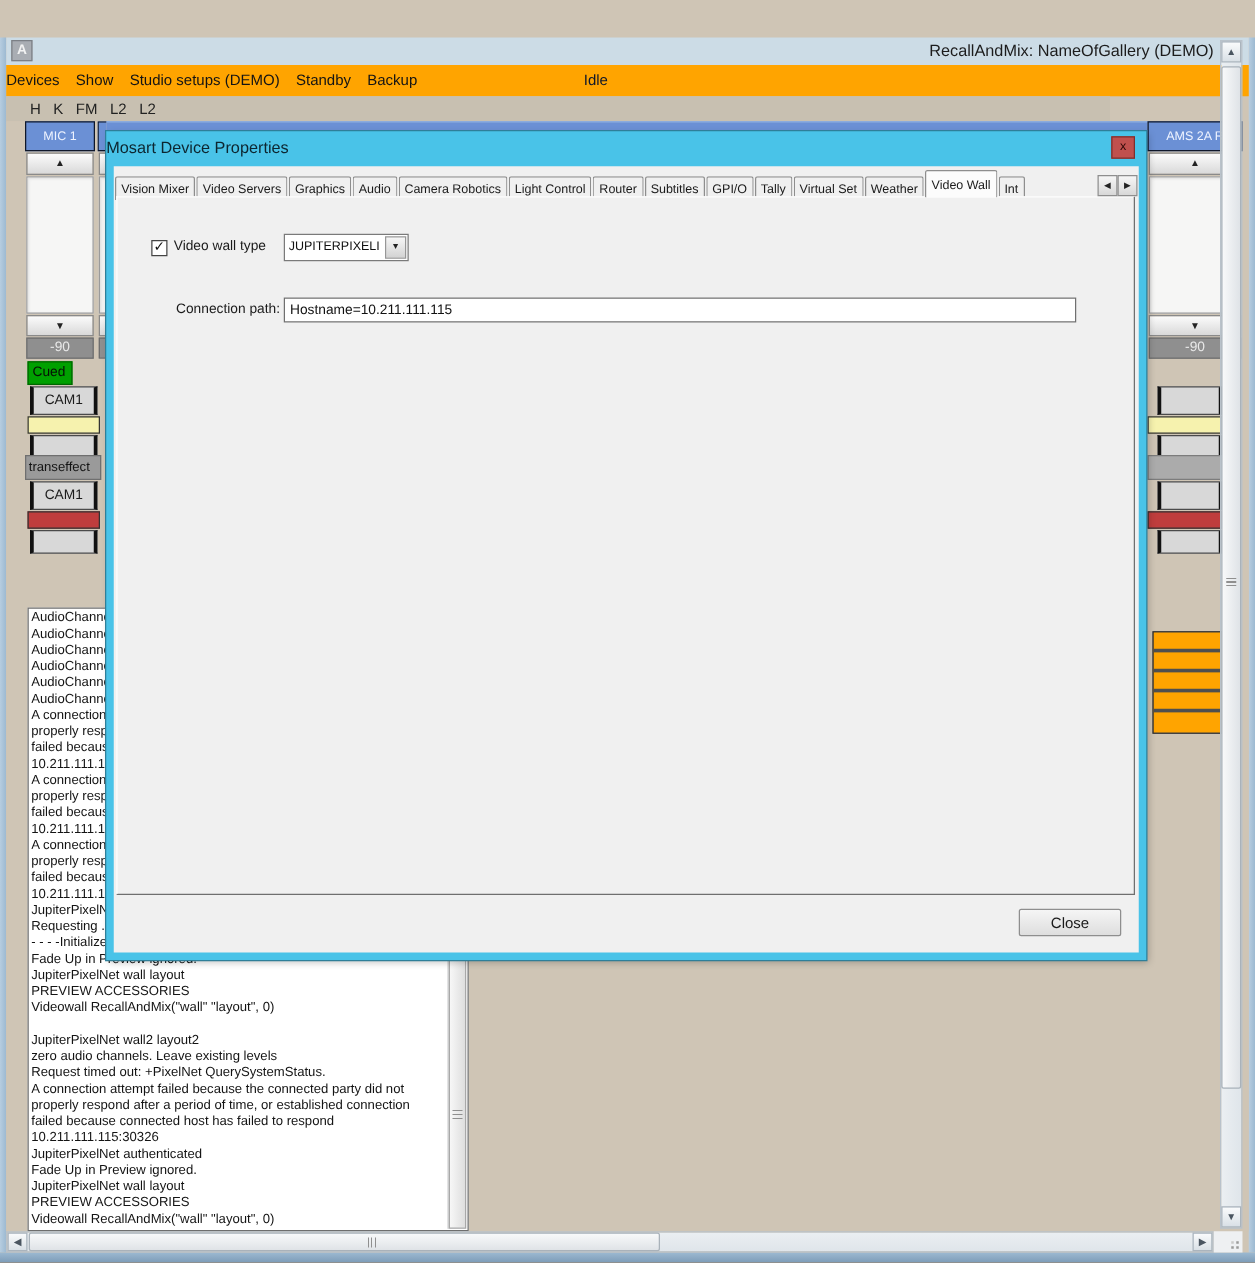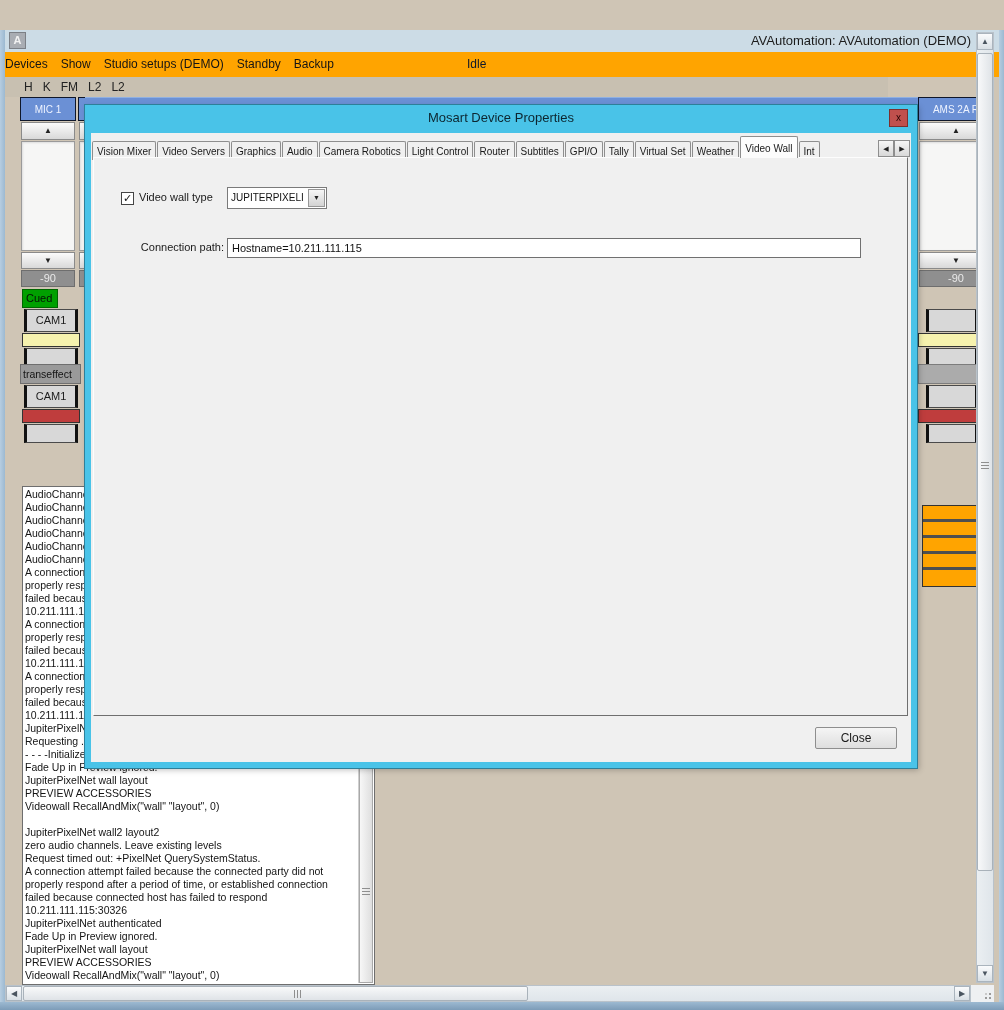--- a/index.html
+++ b/index.html
@@ -119,21 +119,21 @@
   .hs-right{right:0;}
   .hs-thumb{position:absolute;left:17px;top:0;width:505px;height:15px;
     background:linear-gradient(#f8f9fa,#dfe3e7);border:1px solid #a9b2ba;border-radius:2px;}
   .corner{position:absolute;left:971px;top:985px;width:23px;height:17px;background:#eef0f2;z-index:5;}
   .corner::after{content:"";position:absolute;right:3px;bottom:3px;width:2px;height:2px;background:#9a9a9a;
     box-shadow:-4px 0 #9a9a9a,0 -4px #9a9a9a,-4px -4px #c9c9c9;}
 
   
   .dialog{position:absolute;left:85px;top:105px;width:832px;height:663px;
     background:var(--dialog-border,#49c3e8);z-index:10;box-shadow:0 0 0 1px #2e7f99,2px 2px 6px rgba(0,0,0,.25);}
-  .dlg-title{position:absolute;left:0;top:5px;width:100%;text-align:center;font-size:13px;color:#0d2630;}
+  .dlg-title{position:absolute;left:0;top:5px;width:100%;font-size:13px;color:#0d2630;}
   .dlg-x{position:absolute;right:9px;top:4px;width:19px;height:18px;background:var(--close-button-red,#c0504d);
     border:1px solid #7e2f2d;color:#2a0705;font-size:10px;text-align:center;line-height:16px;}
   .dlg-body{position:absolute;left:6px;top:28px;width:820px;height:629px;background:#f0f0f0;}
   .tabs{position:absolute;left:1px;top:3px;width:790px;height:24px;white-space:nowrap;overflow:hidden;}
   .tab{display:inline-block;margin-right:1px;padding:4px 4px 3px;font-size:10px;color:#1a1a1a;background:#f0f0f0;
     border:1px solid #8e8e8e;border-bottom:none;border-radius:2px 2px 0 0;position:relative;top:3px;}
   .tab.active{background:#fcfcfc;top:0;padding-top:6px;padding-bottom:4px;z-index:3;}
   .tab-spin{position:absolute;left:787px;top:7px;display:flex;z-index:4;}
   .spin-btn{width:16px;height:17px;background:linear-gradient(#f6f6f6,#d8d8d8);border:1px solid #8e8e8e;
     font-size:7px;color:#222;text-align:center;line-height:15px;}
@@ -157,21 +157,21 @@
 <body>
 
 <div id="screen">
 
   <div class="border-l"></div>
   <div class="border-r"></div>
   <div class="border-b"></div>
 
   <div class="app-topbar">
     <div class="app-icon">A</div>
-    <span class="app-title">AVAutomation: AVAutomation (DEMO)</span>
+    <span class="app-title">RecallAndMix: NameOfGallery (DEMO)</span>
   </div>
 
   <div class="menubar">
     
   <span class="menu-item" data-item=".">Devices</span><span class="menu-item" data-item=".">Show</span><span class="menu-item" data-item=".">Studio setups (DEMO)</span><span class="menu-item" data-item=".">Standby</span><span class="menu-item" data-item=".">Backup</span></div>
   <div class="menubar" style="background:transparent;pointer-events:none;">
     <span class="menu-status">Idle</span>
   </div>
 
   <div class="shortcutbar">

